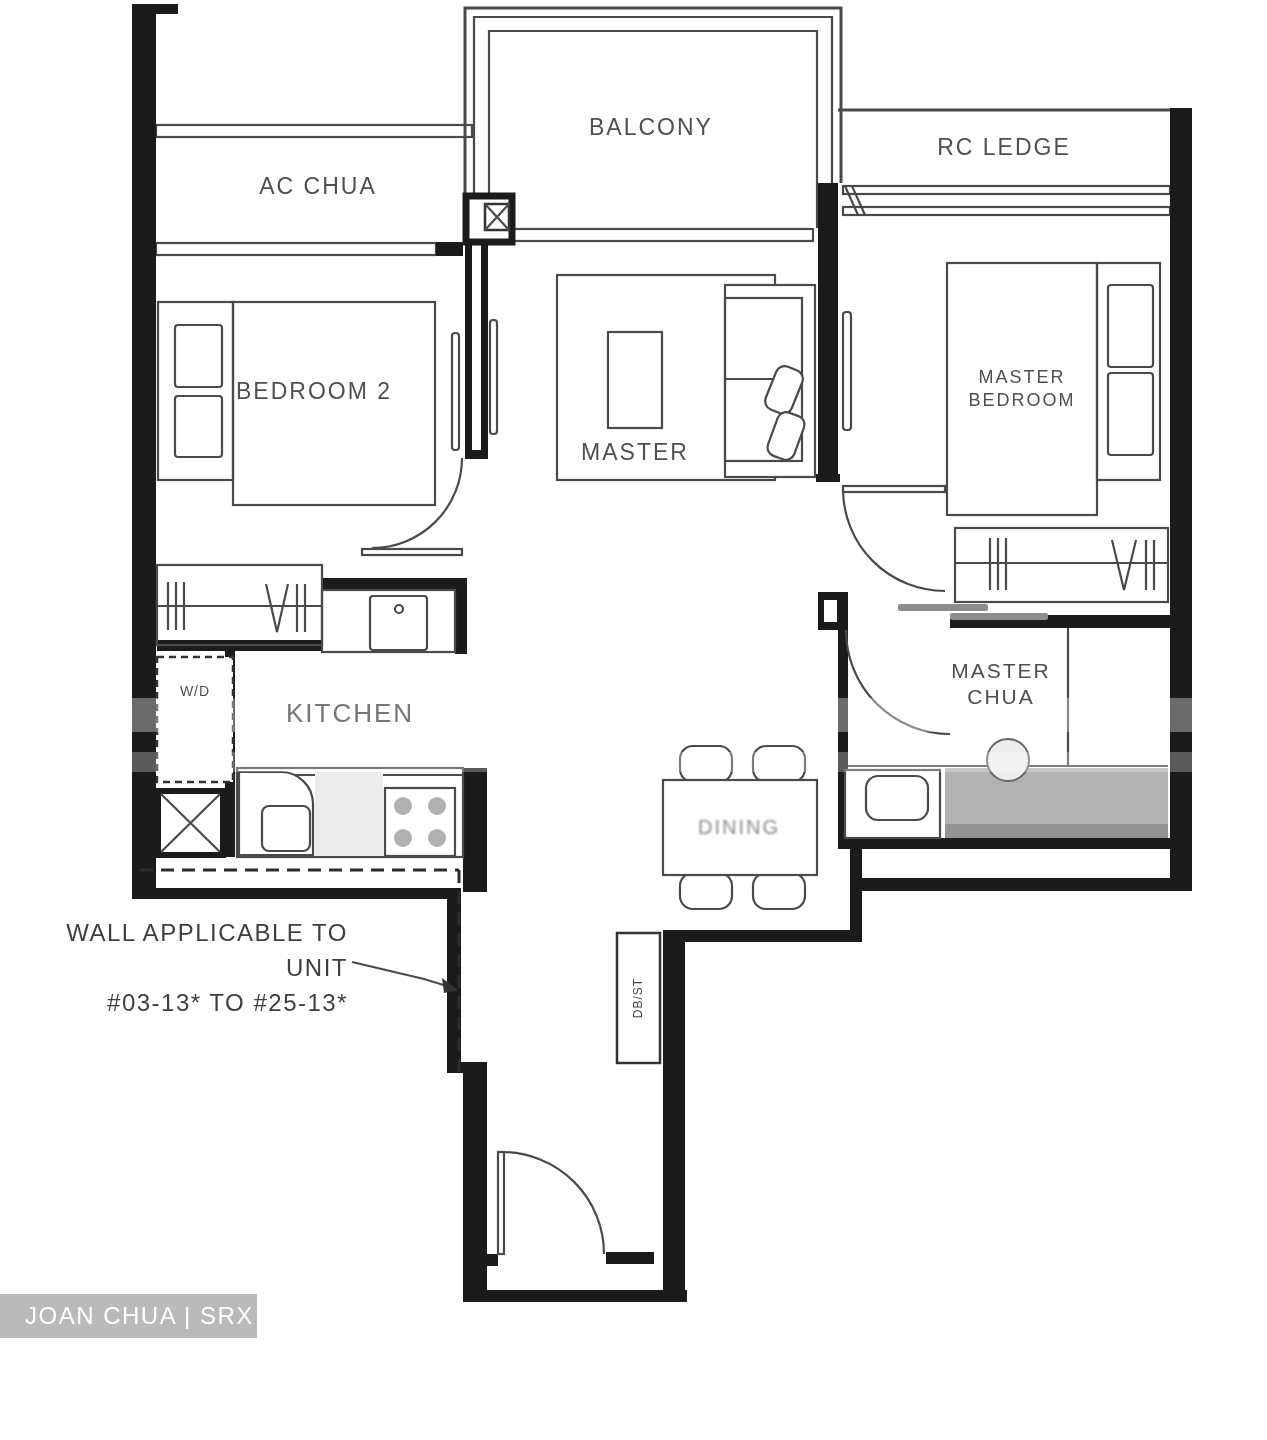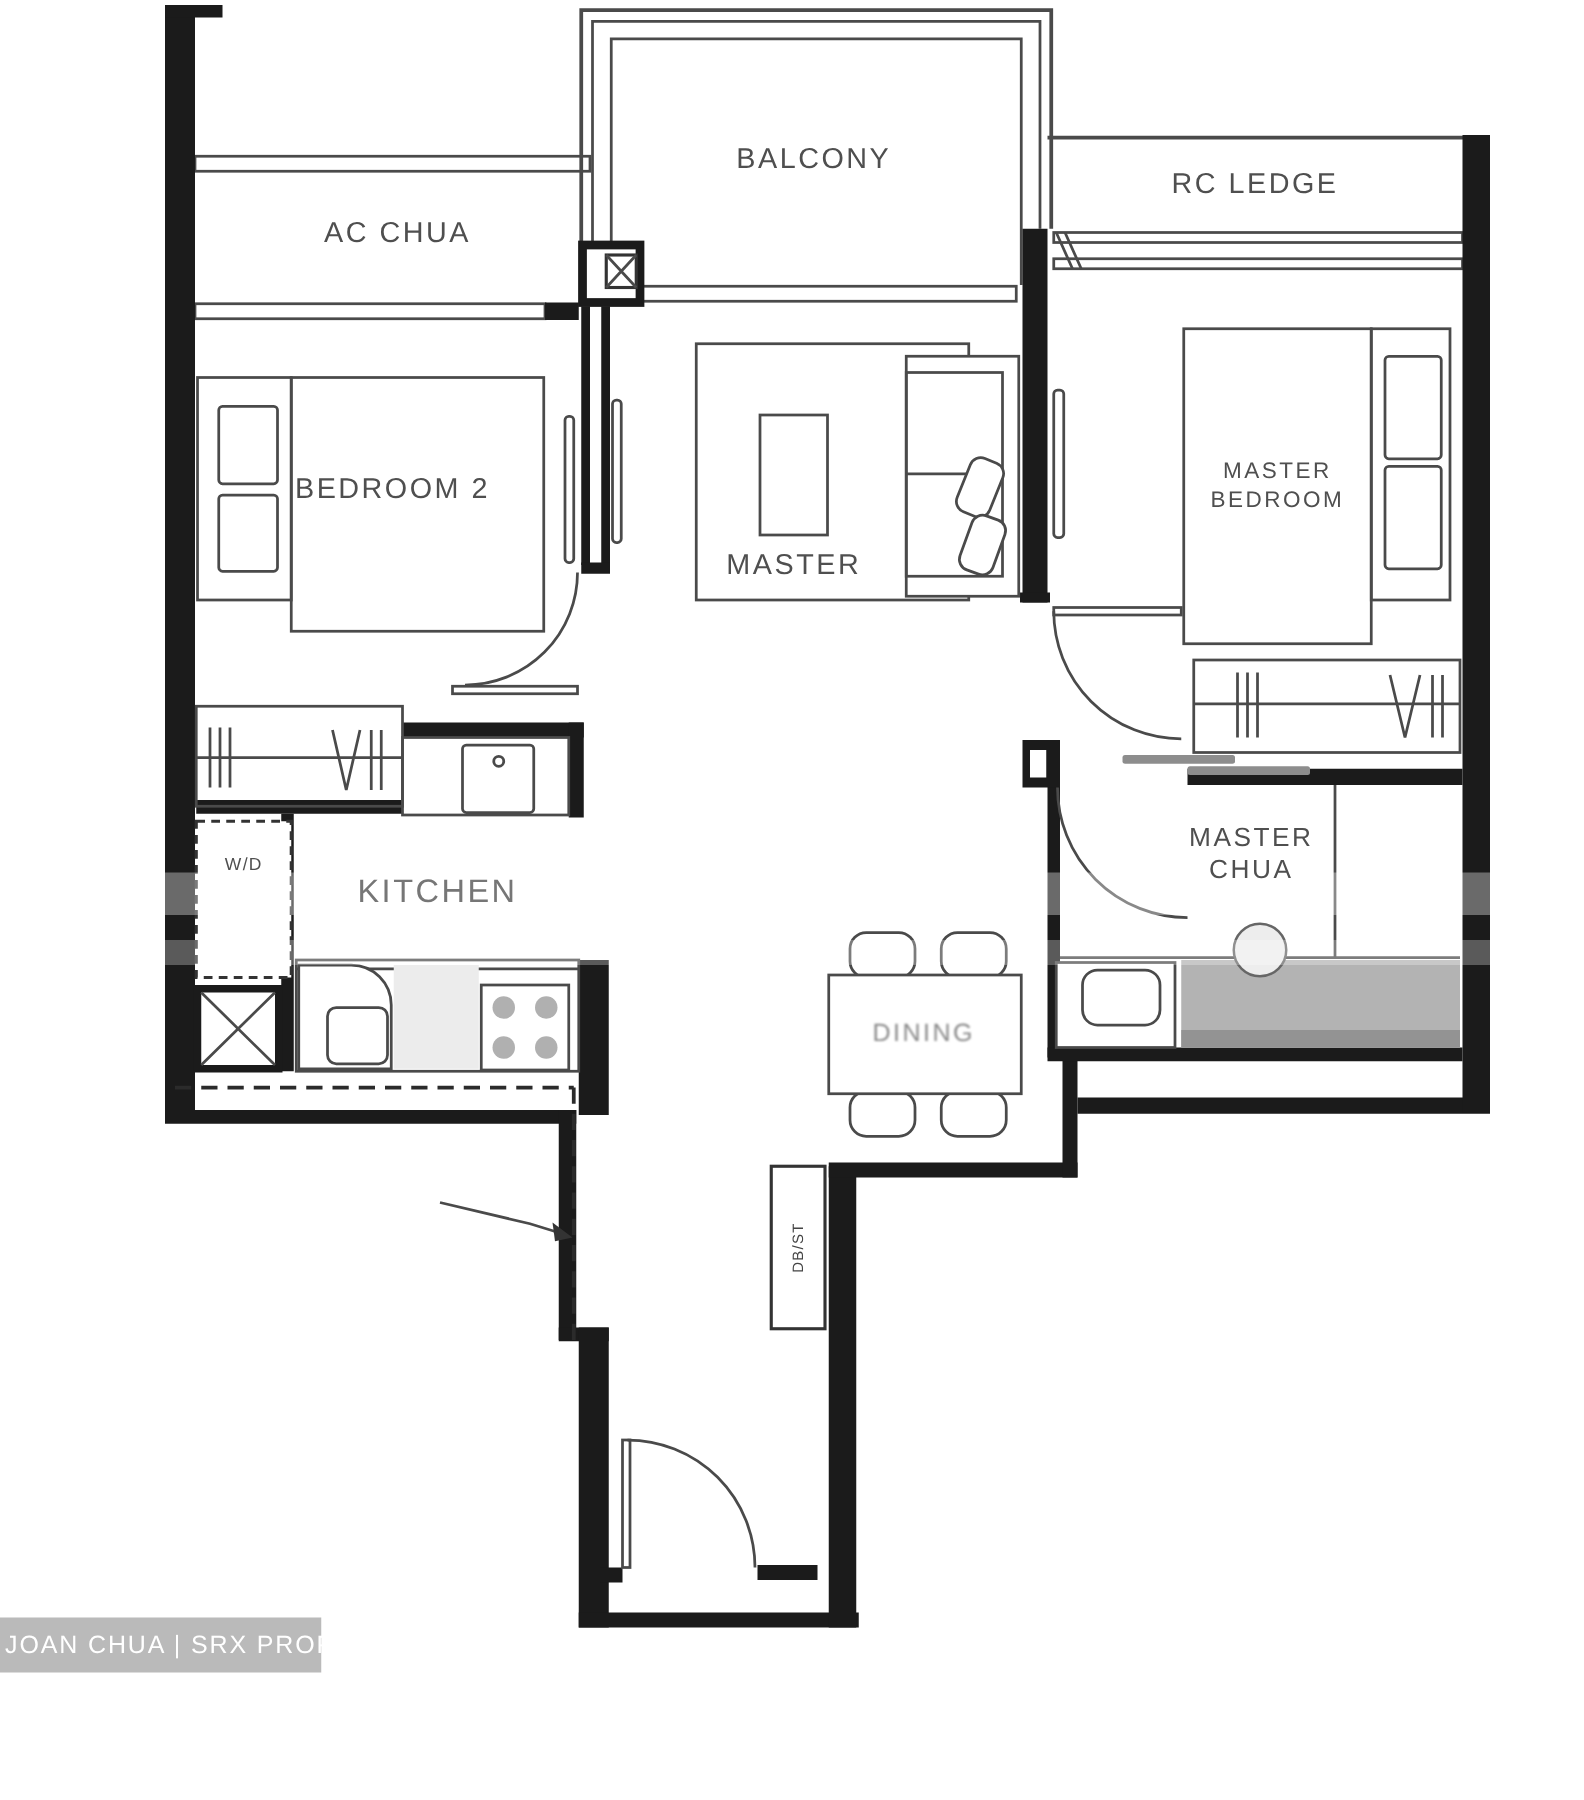--- a/index.html
+++ b/index.html
@@ -19,21 +19,21 @@
        font-size:23px;letter-spacing:2px;white-space:nowrap;text-align:center;}
   .lbl.small{font-size:14px;letter-spacing:1px;}
   .lbl.wrap{white-space:normal;line-height:1.25;}
   .lbl.faded{color:#767676;filter:blur(0.6px);}
   .lbl.blurry{color:#8a8a8a;filter:blur(1px);font-size:20px;}
   .lbl.rot{transform:translate(-50%,-50%) rotate(-90deg);font-size:12px;letter-spacing:1px;color:#444;}
   #note{position:absolute;left:28px;top:916px;width:320px;text-align:right;
         color:#3e3e3e;font-size:24px;letter-spacing:1.5px;line-height:1.45;}
   #watermark{position:absolute;left:0;top:1294px;width:257px;height:44px;
              background:var(--watermark_bg);color:var(--watermark_text);
-             font-size:20px;letter-spacing:1.5px;line-height:44px;padding-left:4px;
+             font-size:24px;letter-spacing:1.5px;line-height:44px;padding-left:25px;
              box-sizing:border-box;white-space:nowrap;}
 </style>
 </head>
 <body>
 
 <div id="stage">
 
 <svg id="plan-svg" width="1267" height="1440" viewBox="0 0 1267 1440">
 
   <g>
@@ -219,18 +219,20 @@
   <div class="lbl" style="left:314px;top:391px;text-align:right;">BEDROOM 2</div>
   <div class="lbl" style="left:635px;top:452px;">MASTER</div>
   <div class="lbl wrap" style="left:1022px;top:388px;width:170px;font-size:18px;">MASTER BEDROOM</div>
   <div class="lbl faded" style="left:350px;top:713px;font-size:26px;">KITCHEN</div>
   <div class="lbl small" style="left:195px;top:691px;">W/D</div>
   <div class="lbl wrap" style="left:1001px;top:684px;width:140px;font-size:21px;">MASTER CHUA</div>
   <div class="lbl blurry" style="left:739px;top:827px;">DINING</div>
   <div class="lbl rot" style="left:638px;top:998px;">DB/ST</div>
 
   <div id="note">
+    <div>WALL APPLICABLE TO UNIT</div>
+    <div>#03-13* TO #25-13*</div>
   </div>
 
   <div id="watermark">
     <span>JOAN CHUA | SRX PROPERTY</span>
   </div>
 </div>
 
 </body></html>

